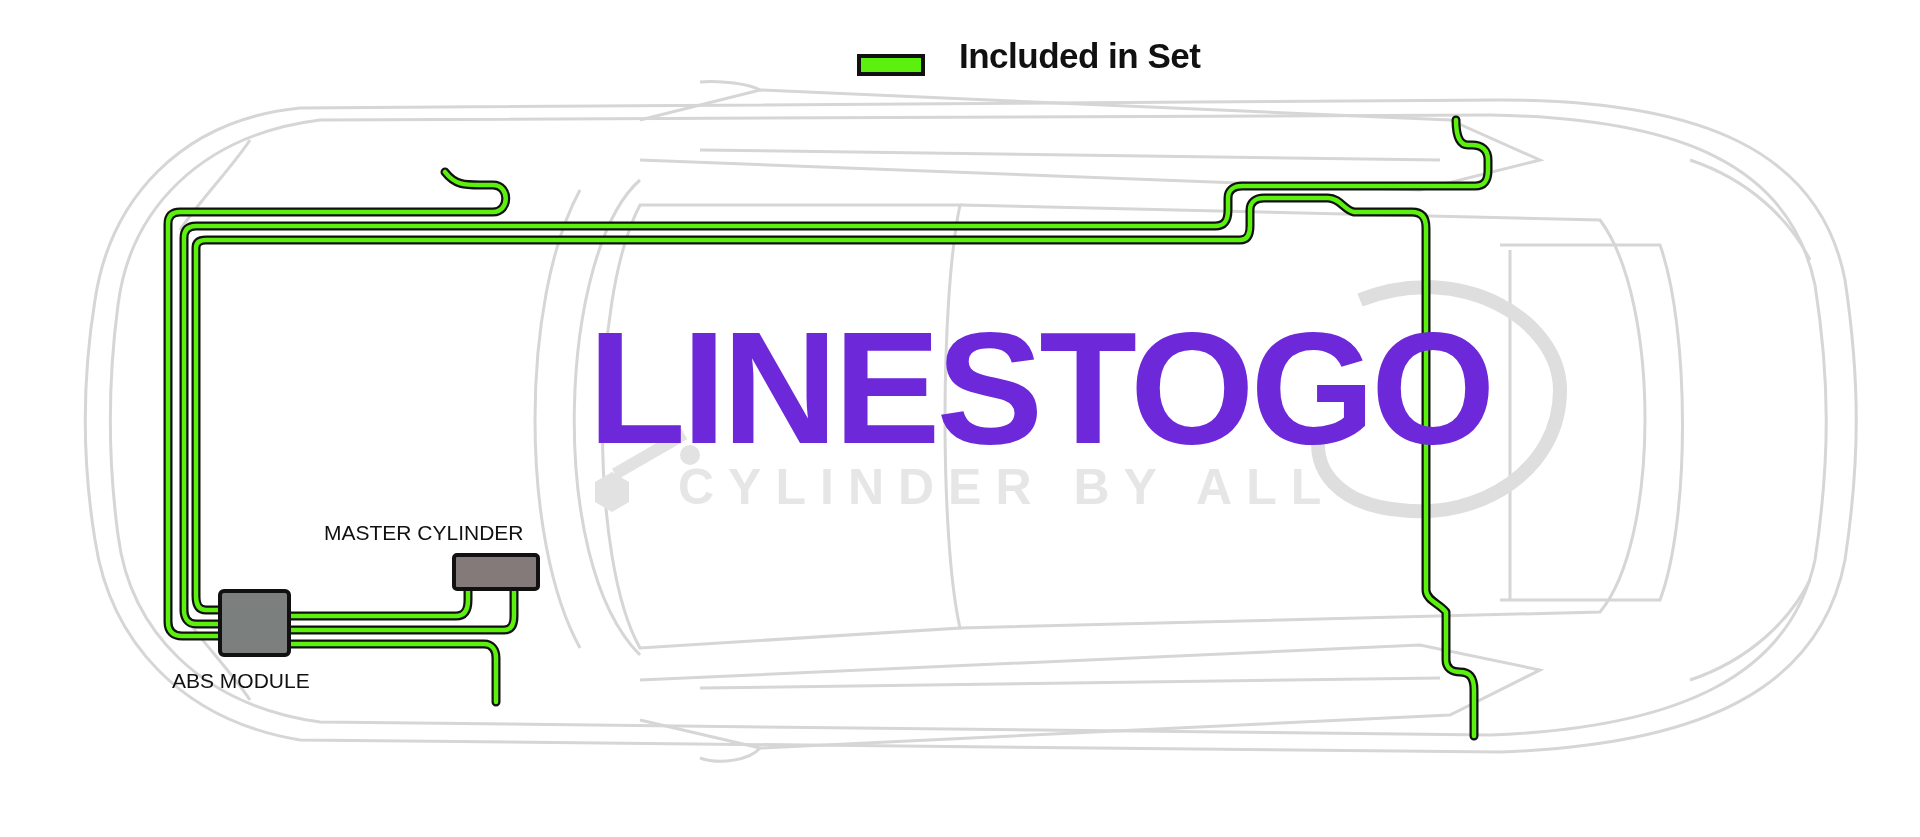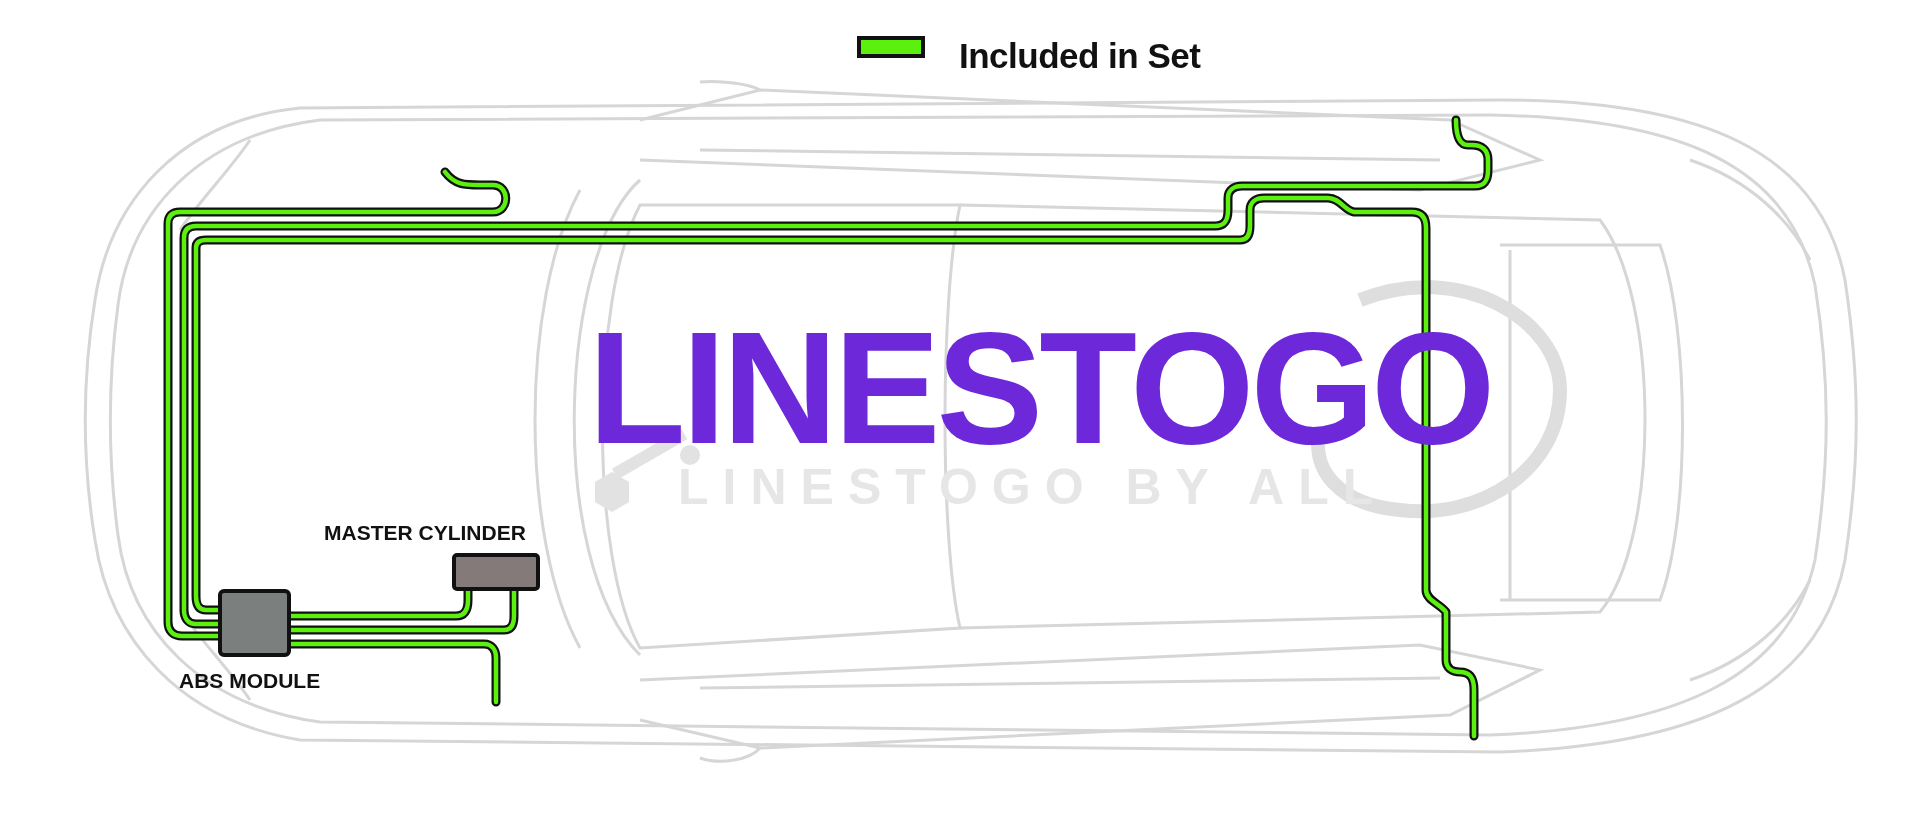--- a/index.html
+++ b/index.html
@@ -1,21 +1,21 @@
 <!DOCTYPE html>
 <html><head>
 <meta charset="utf-8">
 <style>
   html, body { margin: 0; padding: 0; background: #ffffff; }
   body { width: 1920px; height: 837px; position: relative; overflow: hidden; font-family: "Liberation Sans", sans-serif; }
   #diagram { position: absolute; left: 0; top: 0; }
-  .legend { position: absolute; left: 809px; top: 36px; display: flex; align-items: flex-start; padding-left: 48px; }
+  .legend { position: absolute; left: 809px; top: 36px; display: flex; align-items: flex-end; padding-left: 48px; }
   .legend-swatch { width: 68px; height: 22px; background: #5cf00f; border: 4px solid #111; box-sizing: border-box; }
   .legend-label { margin-left: 34px; font-size: 35px; font-weight: bold; color: #111; letter-spacing: -0.5px; }
-  .label { position: absolute; font-weight: bold; font-size: 21px; color: #111; }
+  .label { position: absolute; font-weight: normal; font-size: 21px; color: #111; }
   .wm-main { position: absolute; left: 588px; top: 308px; font-size: 160px; font-weight: bold; color: #6d28d9; letter-spacing: -4px; line-height: 1; }
   .wm-sub { position: absolute; left: 678px; top: 462px; font-size: 50px; font-weight: bold; color: #e6e6e6; letter-spacing: 14px; line-height: 1; }
 </style>
 </head>
 <body>
 
 <svg id="diagram" width="1920" height="837" viewBox="0 0 1920 837" xmlns="http://www.w3.org/2000/svg">
 
   <g fill="none" stroke="#d6d6d6" stroke-width="3">
     <path d="M300 108 C180 120 110 200 95 300 C82 380 82 460 95 540 C110 640 180 720 300 740 L1500 752 C1700 745 1820 690 1845 560 C1860 460 1860 380 1845 280 C1820 150 1700 100 1500 100 Z"></path>
@@ -65,21 +65,21 @@
       <path d="M290 630 L504 630 C512 630 514 624 514 616 L514 590"></path>
       <path d="M290 644 L484 644 C492 644 496 650 496 658 L496 702"></path>
     </g>
   </g>
 
   <rect x="220" y="591" width="69" height="64" rx="4" fill="#7b7f7e" stroke="#111" stroke-width="4"></rect>
   <rect x="454" y="555" width="84" height="34" rx="3" fill="#847a7a" stroke="#111" stroke-width="4"></rect>
 </svg>
 
 <div class="wm-main">LINESTOGO</div>
-<div class="wm-sub">LINESTOGO BY ALL</div>
+<div class="wm-sub">CYLINDER BY ALL</div>
 
 <div class="legend">
   <div class="legend-swatch"></div>
   <div class="legend-label">Included in Set</div>
 </div>
 
 <div class="label" style="left:324px; top:521px;">MASTER CYLINDER</div>
-<div class="label" style="left:179px; top:669px;">ABS MODULE</div>
+<div class="label" style="left:172px; top:669px;">ABS MODULE</div>
 
 </body></html>

